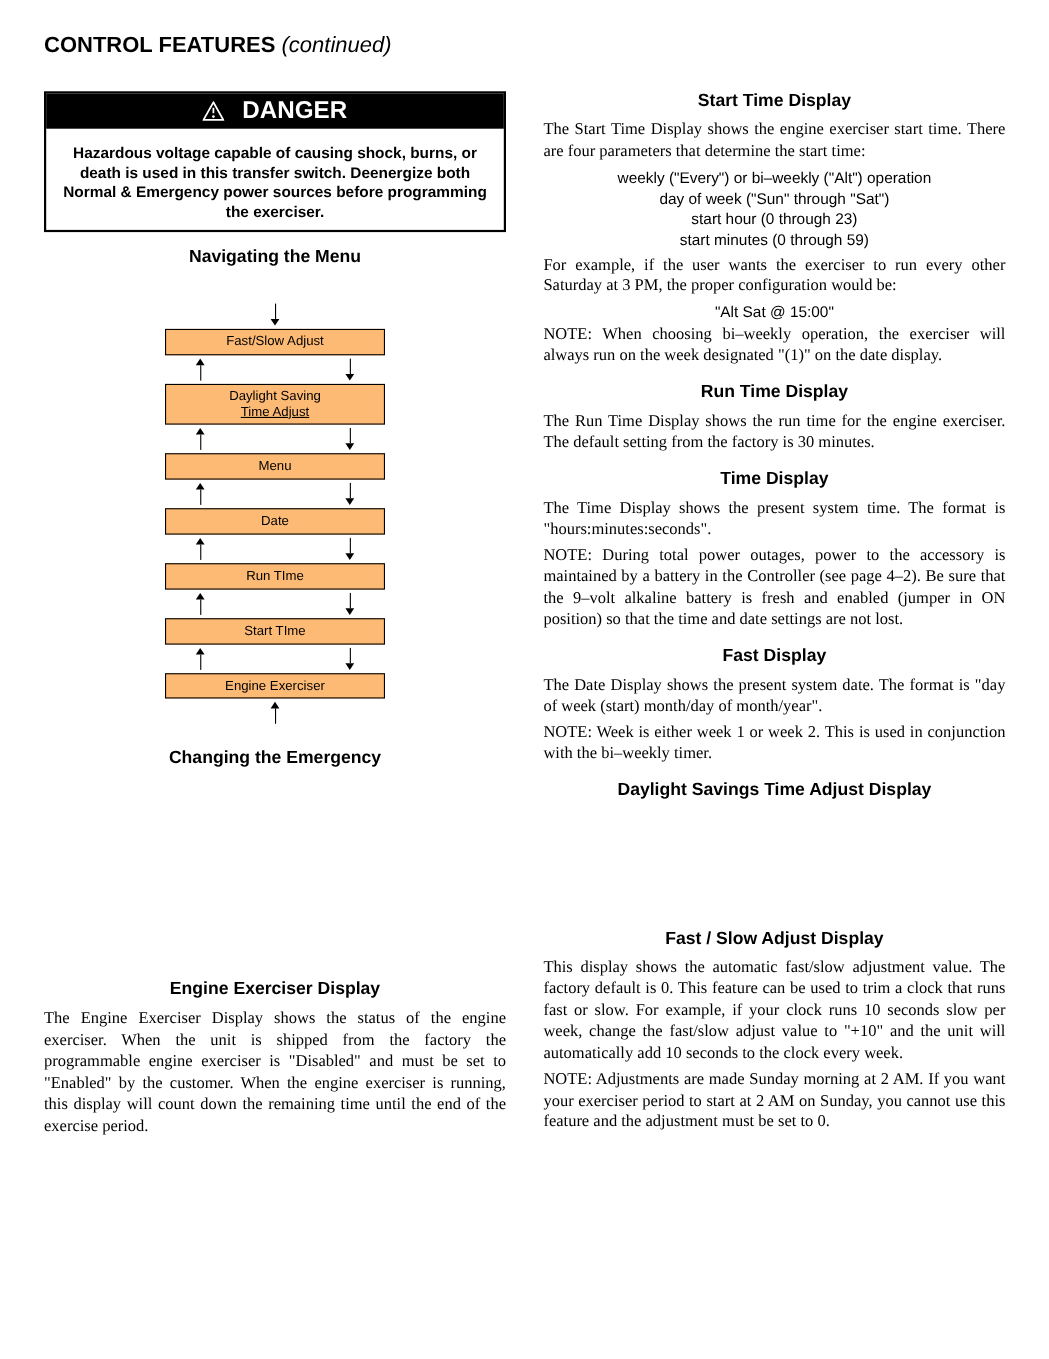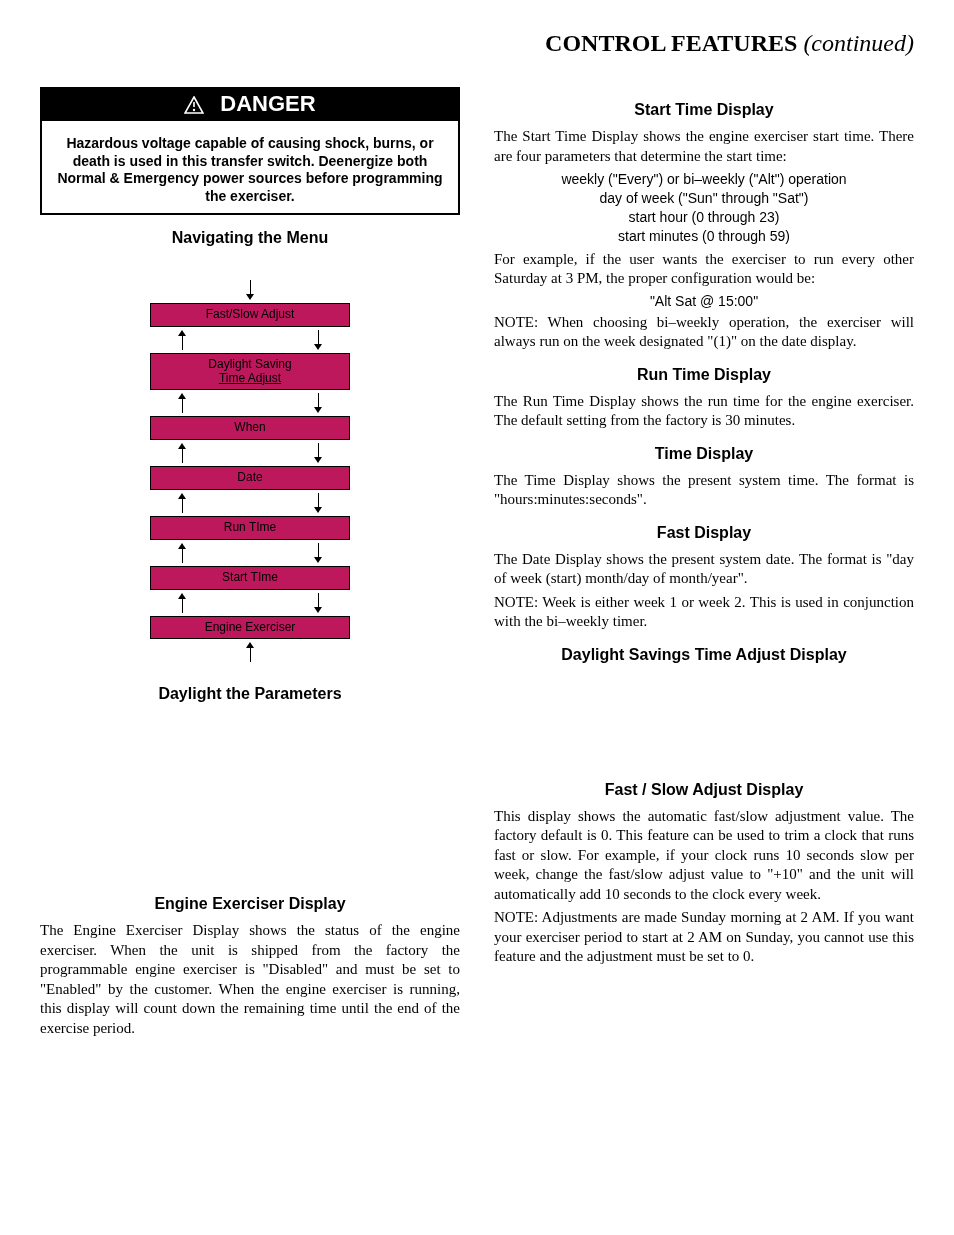--- a/index.html
+++ b/index.html
@@ -6,23 +6,23 @@
     font-family: "Times New Roman", Times, serif;
     font-size: 15px;
     color: #000;
     margin: 0;
     padding: 30px 40px;
     width: 954px;
     box-sizing: border-box;
     background: #fff;
   }
   .page-title {
-    text-align: right;
-    font-family: Liberation Serif, serif;
-    font-size: 24px;
+    text-align: left;
+    font-family: Liberation Sans, sans-serif;
+    font-size: 20px;
     margin-bottom: 30px;
   }
   .page-title .bold { font-weight: bold; }
   .page-title .ital { font-style: italic; font-weight: normal; }
   .cols {
     display: flex;
     gap: 34px;
   }
   .col { flex: 1; }
   .danger-box {
@@ -80,21 +80,21 @@
     margin: 30px auto 20px auto;
     width: 200px;
   }
   .fbox {
     border: 1px solid #000;
     font-family: Arial, Helvetica, sans-serif;
     font-size: 12px;
     text-align: center;
     padding: 4px 2px;
     line-height: 1.15;
-    background: #be185d;
+    background: #fdba74;
   }
   .farrows {
     display: flex;
     justify-content: space-between;
     padding: 0 28px;
     height: 26px;
     align-items: center;
   }
   .arrow-up, .arrow-down {
     display: flex;
@@ -175,21 +175,21 @@
       <div class="farrows">
         <div class="arrow-up">
             <div class="ahead-up"></div>
             <div class="aline"></div>
           </div>
         <div class="arrow-down">
             <div class="aline"></div>
             <div class="ahead-down"></div>
           </div>
       </div>
-      <div class="fbox">When</div>
+      <div class="fbox">Menu</div>
       <div class="farrows">
         <div class="arrow-up">
             <div class="ahead-up"></div>
             <div class="aline"></div>
           </div>
         <div class="arrow-down">
             <div class="aline"></div>
             <div class="ahead-down"></div>
           </div>
       </div>
@@ -228,46 +228,47 @@
       </div>
       <div class="fbox">Engine Exerciser</div>
       <div class="bot-arrow">
           <div class="arrow-up">
             <div class="ahead-up"></div>
             <div class="aline"></div>
           </div>
         </div>
     </div>
 
-    <h3 class="sect">Daylight the Parameters</h3>
+    <h3 class="sect">Changing the Emergency</h3>
 
     <div style="height:170px"></div>
 
     <h3 class="sect">Engine Exerciser Display</h3>
     <p class="body">The Engine Exerciser Display shows the status of the engine exerciser. When the unit is shipped from the factory the programmable engine exerciser is "Disabled" and must be set to "Enabled" by the customer. When the engine exerciser is running, this display will count down the remaining time until the end of the exercise period.</p>
   </div>
 
   <div class="col">
-    <h3 class="sect" style="margin-top:14px">Start Time Display</h3>
+    <h3 class="sect" style="margin-top:0">Start Time Display</h3>
     <p class="body">The Start Time Display shows the engine exerciser start time. There are four parameters that determine the start time:</p>
     <div class="indent-list">
       <div>weekly ("Every") or bi–weekly ("Alt") operation</div>
       <div>day of week ("Sun" through "Sat")</div>
       <div>start hour (0 through 23)</div>
       <div>start minutes (0 through 59)</div>
     </div>
     <p class="body">For example, if the user wants the exerciser to run every other Saturday at 3 PM, the proper configuration would be:</p>
     <div class="example">"Alt Sat @ 15:00"</div>
     <p class="body">NOTE: When choosing bi–weekly operation, the exerciser will always run on the week designated "(1)" on the date display.</p>
 
     <h3 class="sect">Run Time Display</h3>
     <p class="body">The Run Time Display shows the run time for the engine exerciser. The default setting from the factory is 30 minutes.</p>
 
     <h3 class="sect">Time Display</h3>
     <p class="body">The Time Display shows the present system time. The format is "hours:minutes:seconds".</p>
+    <p class="body">NOTE: During total power outages, power to the accessory is maintained by a battery in the Controller (see page 4–2). Be sure that the 9–volt alkaline battery is fresh and enabled (jumper in ON position) so that the time and date settings are not lost.</p>
 
     <h3 class="sect">Fast Display</h3>
     <p class="body">The Date Display shows the present system date. The format is "day of week (start) month/day of month/year".</p>
     <p class="body">NOTE: Week is either week 1 or week 2. This is used in conjunction with the bi–weekly timer.</p>
 
     <h3 class="sect">Daylight Savings Time Adjust Display</h3>
 
     <div style="height:95px"></div>
 
     <h3 class="sect">Fast / Slow Adjust Display</h3>

